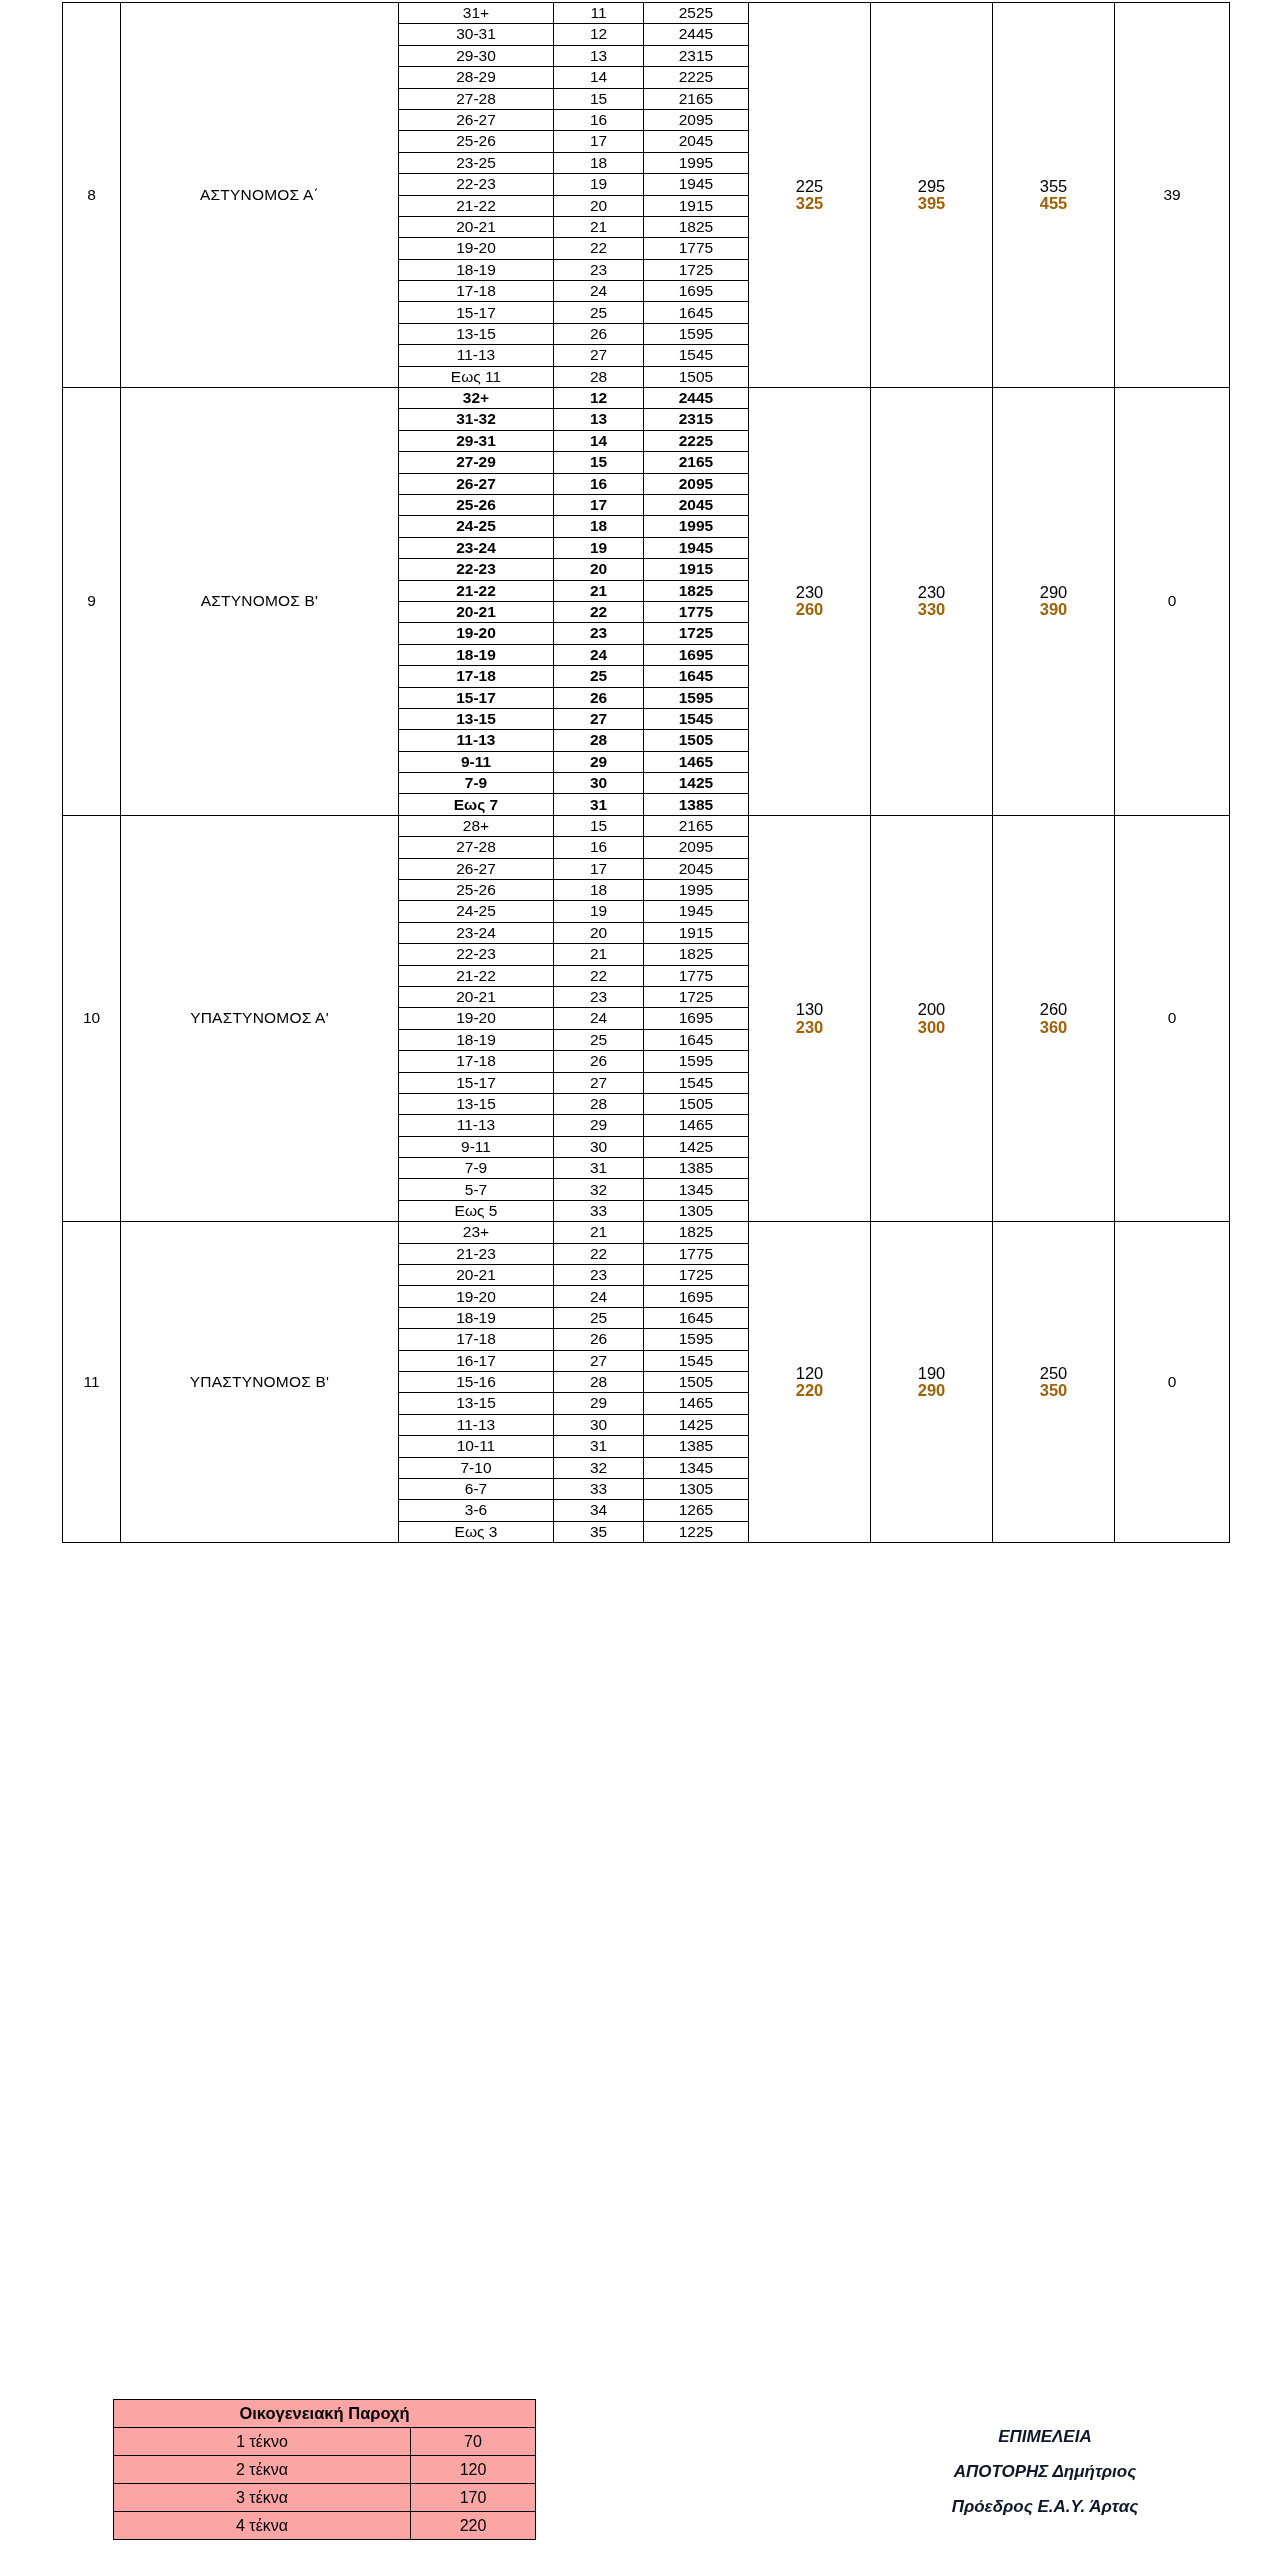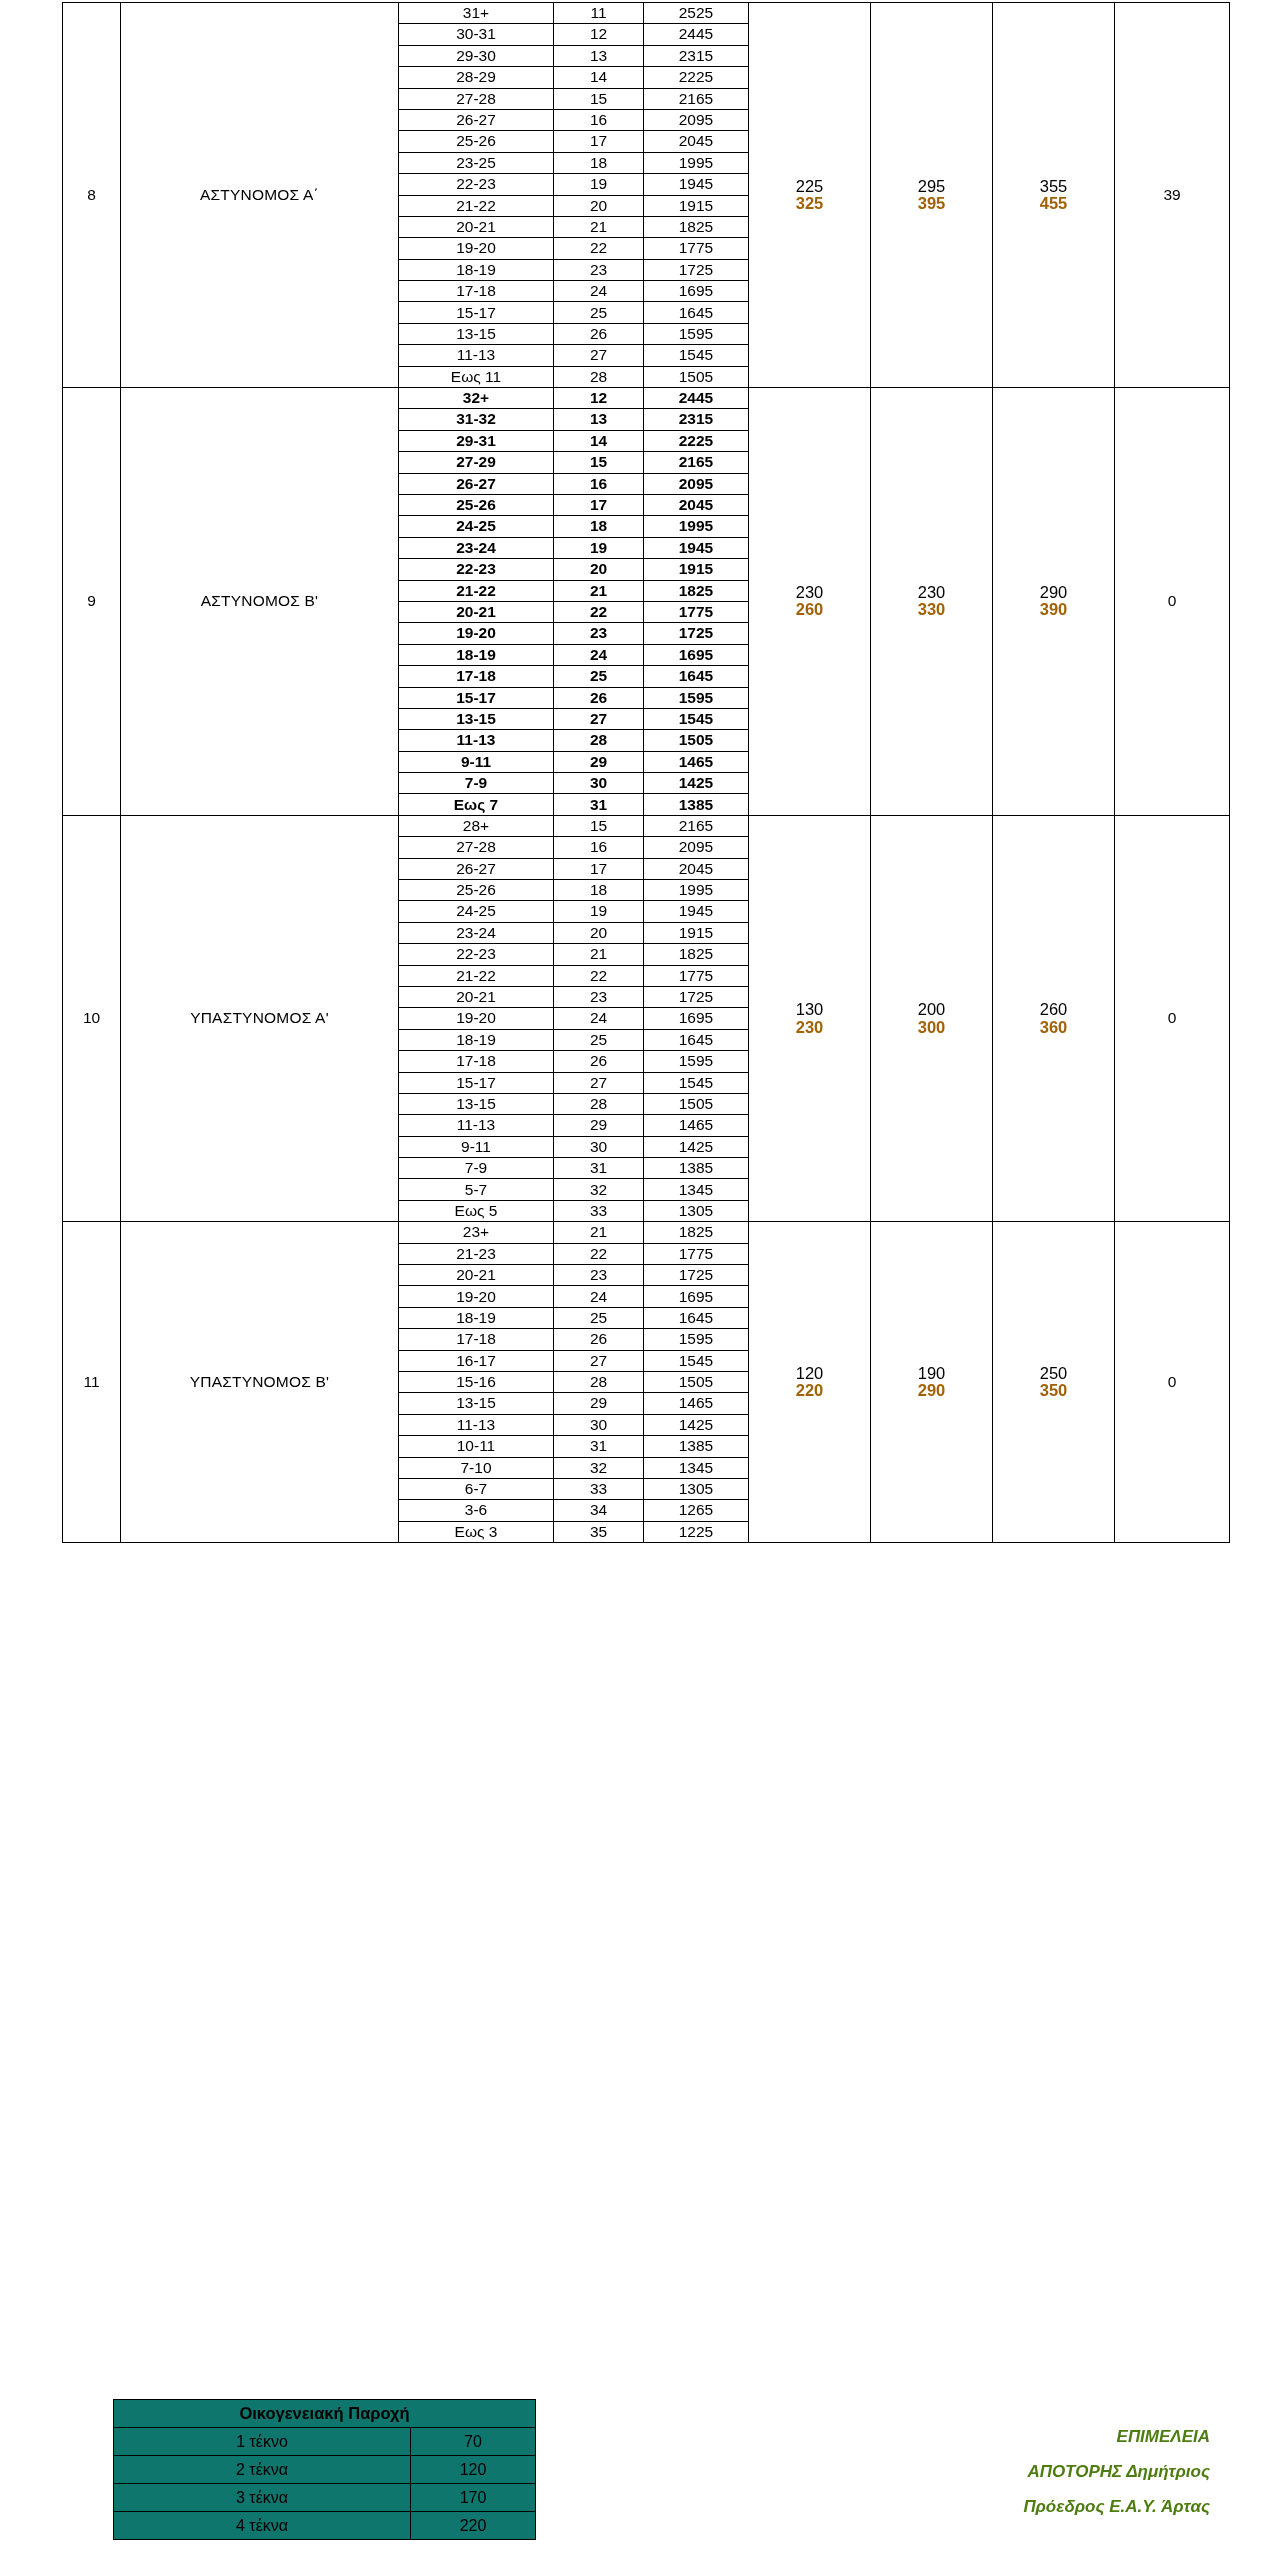--- a/index.html
+++ b/index.html
@@ -94,38 +94,38 @@
     border-collapse: collapse;
     table-layout: fixed;
   }
   #family-table td {
     border: 1.8px solid #000;
     text-align: center;
     vertical-align: middle;
     font-size: 16px;
     height: 28px;
     color: #000;
-    background: #0f766e;
+    background: #fca5a5;
   }
   #family-table td.fhead { font-weight: bold; font-size: 16.5px; }
   col.f-label { width: 297px; }
   col.f-val   { width: 125px; }
 
   
   #signature {
     position: absolute;
     left: 880px;
     top: 2420px;
     width: 330px;
-    text-align: right;
+    text-align: center;
     font-style: italic;
     font-weight: bold;
     font-size: 17px;
     line-height: 2.05;
-    color: #4d7c0f;
+    color: #0f172a;
   }
 </style>
 </head>
 <body>
 
 <table id="salary-table">
   <colgroup>
     <col class="c-idx">
       <col class="c-rank">
       <col class="c-years">

